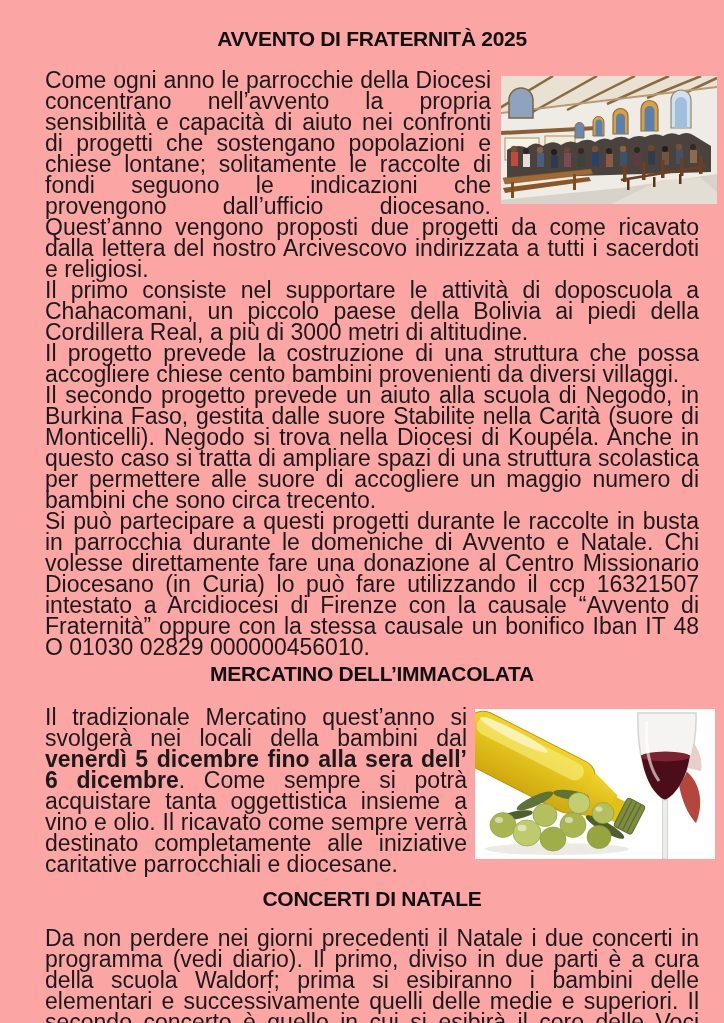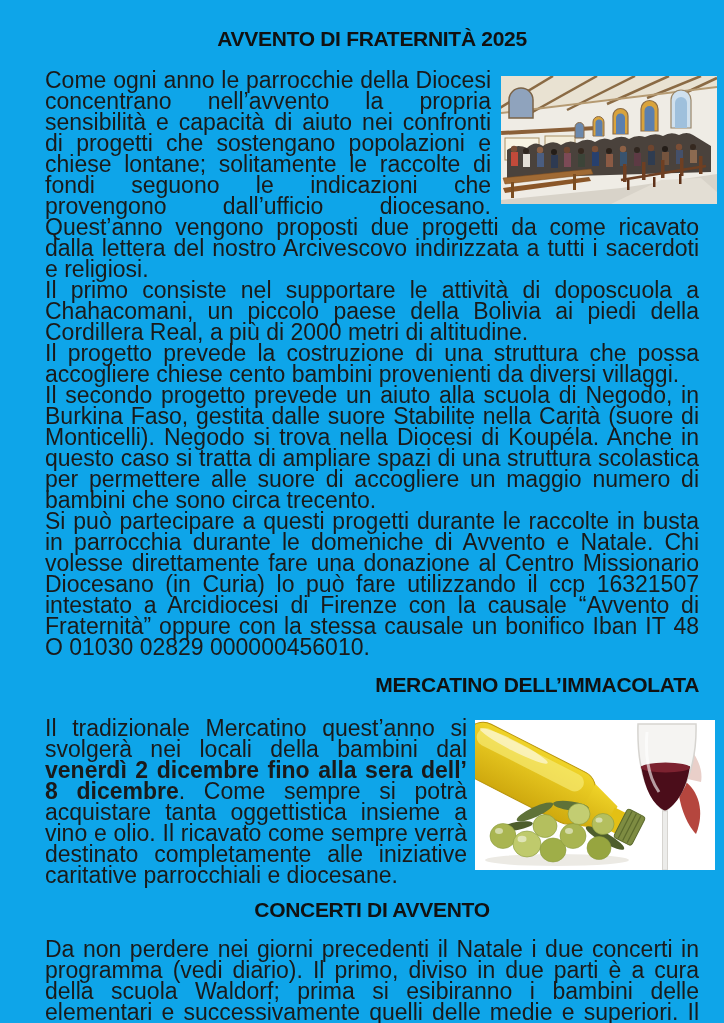--- a/index.html
+++ b/index.html
@@ -2,27 +2,27 @@
 <html><head>
 <meta charset="utf-8">
 <style>
   html,body { margin:0; padding:0; background:#ffffff; }
   body {
     width:724px; height:1023px; overflow:hidden;
     font-family:"Liberation Sans", sans-serif;
     color:#1a1a1a;
     -webkit-font-smoothing:antialiased;
   }
-  .page { box-sizing:border-box; width:724px; height:1023px; padding:26px 25px 3px 45px; background:#0ea5e9; }
+  .page { box-sizing:border-box; width:724px; height:1023px; padding:26px 25px 3px 45px; background:#fca5a5; }
   .section-title {
     margin:0; text-align:center; font-size:21px; font-weight:700;
     letter-spacing:-0.3px; line-height:26px; color:#111;
   }
   #title-avvento { margin-bottom:18px; }
-  #title-mercatino { margin-top:14px; margin-bottom:20px;text-align:right; }
+  #title-mercatino { margin-top:3px; margin-bottom:20px; }
   #title-concerti { margin-top:11px; margin-bottom:16px; }
   .body-text { font-size:23px; line-height:21px; text-align:justify; }
   .body-text p { margin:0; }
   .clearfix::after { content:""; display:block; clear:both; }
   figure { margin:0; padding:0; }
   .float-church { float:right; width:216px; height:128px; margin:6px -18px 8px 10px; }
   .float-oil { float:right; width:240px; height:150px; margin:2px -16px 4px 8px; }
   svg { display:block; }
   b { font-weight:700; }
 </style>
@@ -120,21 +120,21 @@
           </g>
 
           <polygon points="2,102 90,93 92,98 4,108" fill="#a06a34" stroke="#7c4e22" stroke-width="0.5"></polygon>
           <polygon points="2,112 88,101 90,105 4,117" fill="#8a5628"></polygon>
           <rect x="10" y="106" width="3" height="16" fill="#7c4e22"></rect>
           <rect x="72" y="98" width="3" height="16" fill="#7c4e22"></rect>
         </svg>
       </figure>
 
       <p>Come ogni anno le parrocchie della Diocesi concentrano nell’avvento la propria sensibilità e capacità di aiuto nei confronti di progetti che sostengano popolazioni e chiese lontane; solitamente le raccolte di fondi seguono le indicazioni che provengono dall’ufficio diocesano. Quest’anno vengono proposti due progetti da come ricavato dalla lettera del nostro Arcivescovo indirizzata a tutti i sacerdoti e religiosi.</p>
-      <p>Il primo consiste nel supportare le attività di doposcuola a Chahacomani, un piccolo paese della Bolivia ai piedi della Cordillera Real, a più di 2000 metri di altitudine.</p>
+      <p>Il primo consiste nel supportare le attività di doposcuola a Chahacomani, un piccolo paese della Bolivia ai piedi della Cordillera Real, a più di 3000 metri di altitudine.</p>
       <p>Il progetto prevede la costruzione di una struttura che possa accogliere chiese cento bambini provenienti da diversi villaggi.</p>
       <p>Il secondo progetto prevede un aiuto alla scuola di Negodo, in Burkina Faso, gestita dalle suore Stabilite nella Carità (suore di Monticelli). Negodo si trova nella Diocesi di Koupéla. Anche in questo caso si tratta di ampliare spazi di una struttura scolastica per permettere alle suore di accogliere un maggio numero di bambini che sono circa trecento.</p>
       <p>Si può partecipare a questi progetti durante le raccolte in busta in parrocchia durante le domeniche di Avvento e Natale. Chi volesse direttamente fare una donazione al Centro Missionario Diocesano (in Curia) lo può fare utilizzando il ccp 16321507 intestato a Arcidiocesi di Firenze con la causale “Avvento di Fraternità” oppure con la stessa causale un bonifico Iban IT 48 O 01030 02829 000000456010.</p>
     </div>
   </section>
 
   <section>
     <h1 id="title-mercatino" class="section-title">MERCATINO DELL’IMMACOLATA</h1>
 
     <div class="body-text clearfix">
@@ -191,25 +191,25 @@
           </g>
 
           <path d="M163 4 C162 40 168 74 190 92 C212 74 222 40 221 4 Z" fill="#f5f4f2" stroke="#d6d4d0" stroke-width="1.5"></path>
           <path d="M166 46 C170 70 178 85 190 91 C202 85 212 68 215 46 Q190 55 166 46 Z" fill="#4b0d1a"></path>
           <ellipse cx="190.5" cy="47.5" rx="24.5" ry="5" fill="#7c2230"></ellipse>
           <path d="M172 12 C170 36 174 58 184 72" stroke="#ffffff" stroke-width="3" fill="none" opacity="0.6"></path>
           <rect x="187.5" y="91" width="5" height="59" fill="#ececea" stroke="#d6d4d0" stroke-width="1"></rect>
         </svg>
       </figure>
 
-      <p><span>Il tradizionale Mercatino quest’anno si svolgerà nei locali della bambini dal </span><b>venerdì 2 dicembre fino alla sera dell’ 8 dicembre</b><span>. Come sempre si potrà acquistare tanta oggettistica insieme a vino e olio. Il ricavato come sempre verrà destinato completamente alle iniziative caritative parrocchiali e diocesane.</span></p>
+      <p><span>Il tradizionale Mercatino quest’anno si svolgerà nei locali della bambini dal </span><b>venerdì 5 dicembre fino alla sera dell’ 6 dicembre</b><span>. Come sempre si potrà acquistare tanta oggettistica insieme a vino e olio. Il ricavato come sempre verrà destinato completamente alle iniziative caritative parrocchiali e diocesane.</span></p>
     </div>
   </section>
 
   <section>
-    <h1 id="title-concerti" class="section-title">CONCERTI DI AVVENTO</h1>
+    <h1 id="title-concerti" class="section-title">CONCERTI DI NATALE</h1>
 
     <div class="body-text">
       <p>Da non perdere nei giorni precedenti il Natale i due concerti in programma (vedi diario). Il primo, diviso in due parti è a cura della scuola Waldorf; prima si esibiranno i bambini delle elementari e successivamente quelli delle medie e superiori. Il secondo concerto è quello in cui si esibirà il coro delle Voci Bianche di Firenze e di Scandicci, a cura dell’accademia musicale di Firenze e della scuola di Musica di Scandicci.</p>
     </div>
   </section>
 
 </div>
 
 </body></html>

